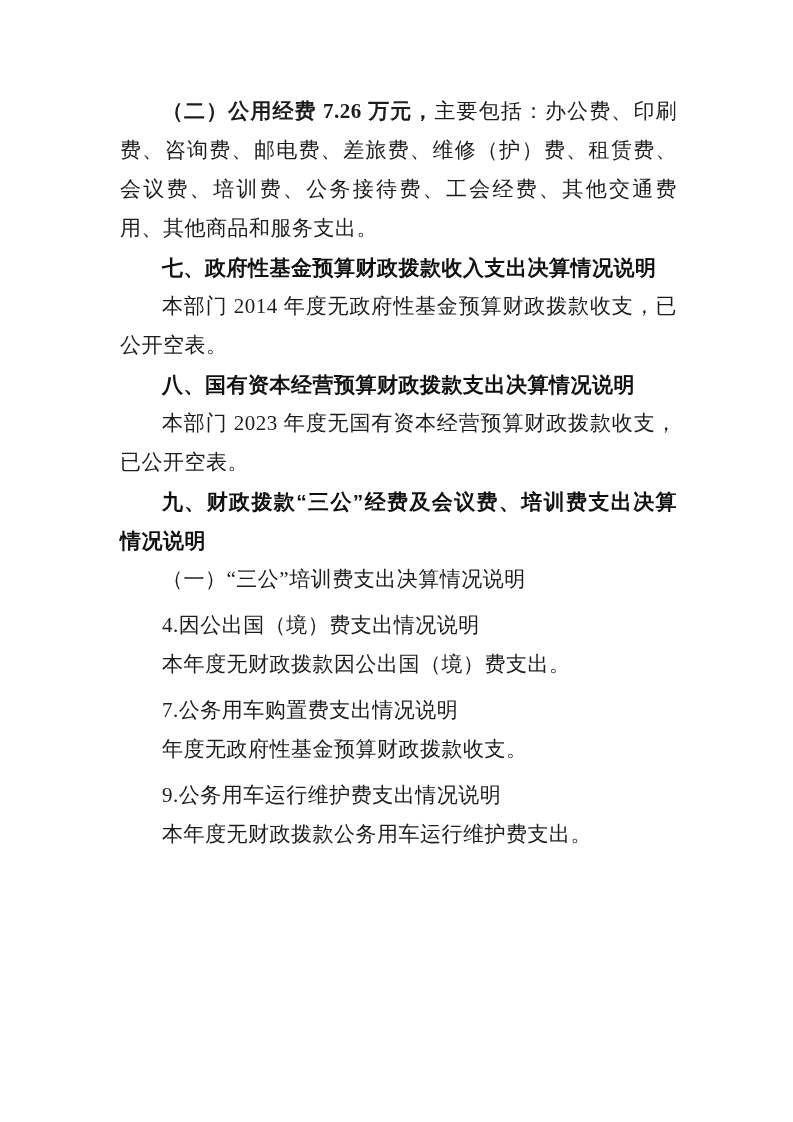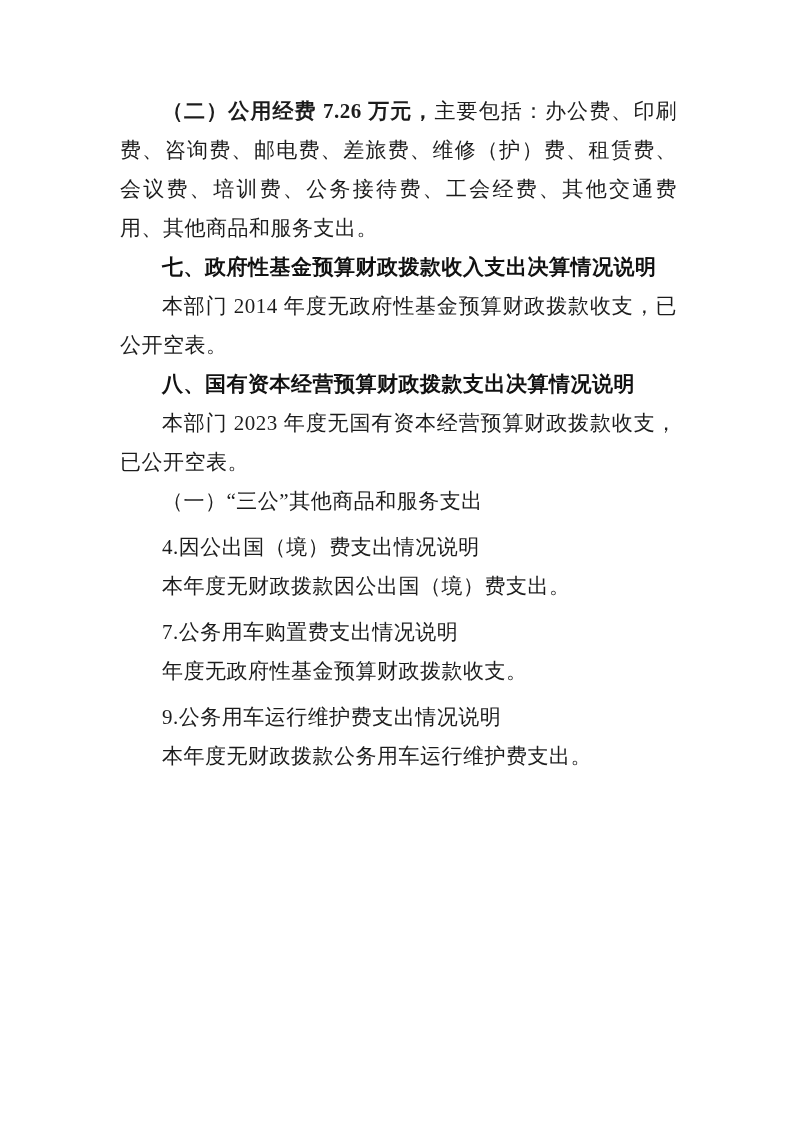--- a/index.html
+++ b/index.html
@@ -25,21 +25,21 @@
     text-align: justify;
     text-indent: 2em;
     color: #1c1c1c;
     letter-spacing: 0.5px;
   }
   .bold-lead {
     font-weight: bold;
   }
   .sect {
     margin: 0;
-    font-family: Liberation Serif, serif;
+    font-family: Liberation Sans, sans-serif;
     font-weight: bold;
     font-size: 21px;
     line-height: 39px;
     text-align: justify;
     text-indent: 2em;
     color: #111111;
     letter-spacing: 0.5px;
   }
   .num {
     margin-top: 7px;
@@ -55,22 +55,23 @@
   </p>
 
   <p class="sect">七、政府性基金预算财政拨款收入支出决算情况说明</p>
 
   <p class="para">本部门 2014 年度无政府性基金预算财政拨款收支，已公开空表。</p>
 
   <p class="sect">八、国有资本经营预算财政拨款支出决算情况说明</p>
 
   <p class="para">本部门 2023 年度无国有资本经营预算财政拨款收支，已公开空表。</p>
 
+  <p class="sect">九、财政拨款“三公”经费及会议费、培训费支出决算情况说明</p>
 
-  <p class="para">（一）“三公”其他商品和服务支出</p>
+  <p class="para">（一）“三公”培训费支出决算情况说明</p>
 
 
   <p class="para num">4.因公出国（境）费支出情况说明</p>
 
   <p class="para">本年度无财政拨款因公出国（境）费支出。</p>
 
   <p class="para num">7.公务用车购置费支出情况说明</p>
 
   <p class="para">年度无政府性基金预算财政拨款收支。</p>
 

